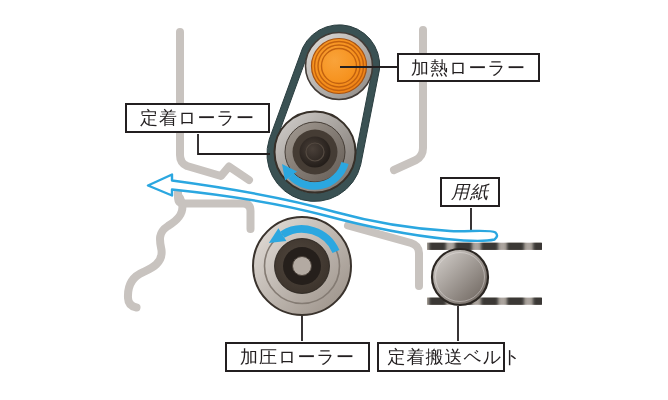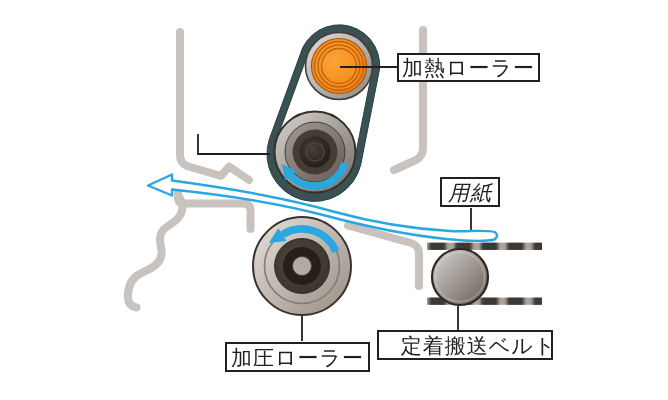--- a/index.html
+++ b/index.html
@@ -10,28 +10,28 @@
     overflow:hidden;
     font-family:"Liberation Sans","DejaVu Sans",sans-serif;
   }
   #diagram-svg{position:absolute;left:0;top:0;}
   .label{
     position:absolute;
     box-sizing:border-box;
     border:2px solid #231f20;
     background:#ffffff;
     display:flex;align-items:center;justify-content:center;
-    font-size:21px;line-height:1;color:#231f20;
+    font-size:18px;line-height:1;color:#231f20;
     letter-spacing:1px;white-space:nowrap;
   }
   #lbl-heating{left:397px;top:53px;width:143px;height:29px;}
   #lbl-fixing{left:125px;top:103px;width:145px;height:30px;}
   #lbl-paper{left:440px;top:177px;width:60px;height:30px;font-style:italic;}
   #lbl-pressure{left:225px;top:342px;width:145px;height:30px;}
-  #lbl-belt{left:377px;top:330px;width:176px;height:30px;padding-left:27px;}
+  #lbl-belt{left:377px;top:342px;width:128px;height:30px;padding-left:27px;}
 </style>
 </head>
 <body>
 
 <div id="stage">
 
   <svg id="diagram-svg" width="668" height="400" viewBox="0 0 668 400">
     <defs>
       <linearGradient id="gHeatOut" x1="0" y1="0" x2="1" y2="1">
         <stop offset="0" stop-color="#e2dfdc"></stop>
@@ -156,17 +156,18 @@
              C375,223 415,229 450,231
              C468,232 490,229 495.5,232.5
              Q499,236 494.5,239.5
              C486,241.5 466,241 446,239
              C408,235 368,227 325,215.5
              C278,203 225,195 172,189.5
              L172,195.5 Z"></path>
   </svg>
 
   <div id="lbl-heating" class="label">加熱ローラー</div>
+  <div id="lbl-fixing" class="label">定着ローラー</div>
   <div id="lbl-paper" class="label">用紙</div>
   <div id="lbl-pressure" class="label">加圧ローラー</div>
   <div id="lbl-belt" class="label">定着搬送ベルト</div>
 
 </div>
 
 </body></html>

